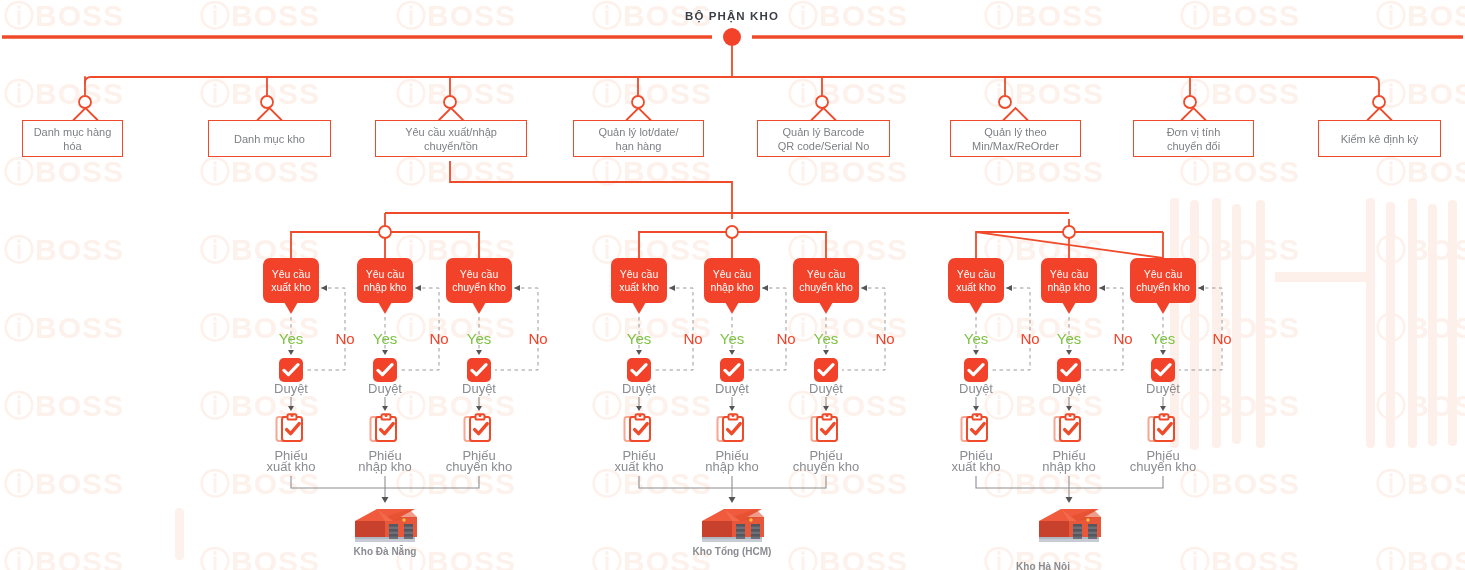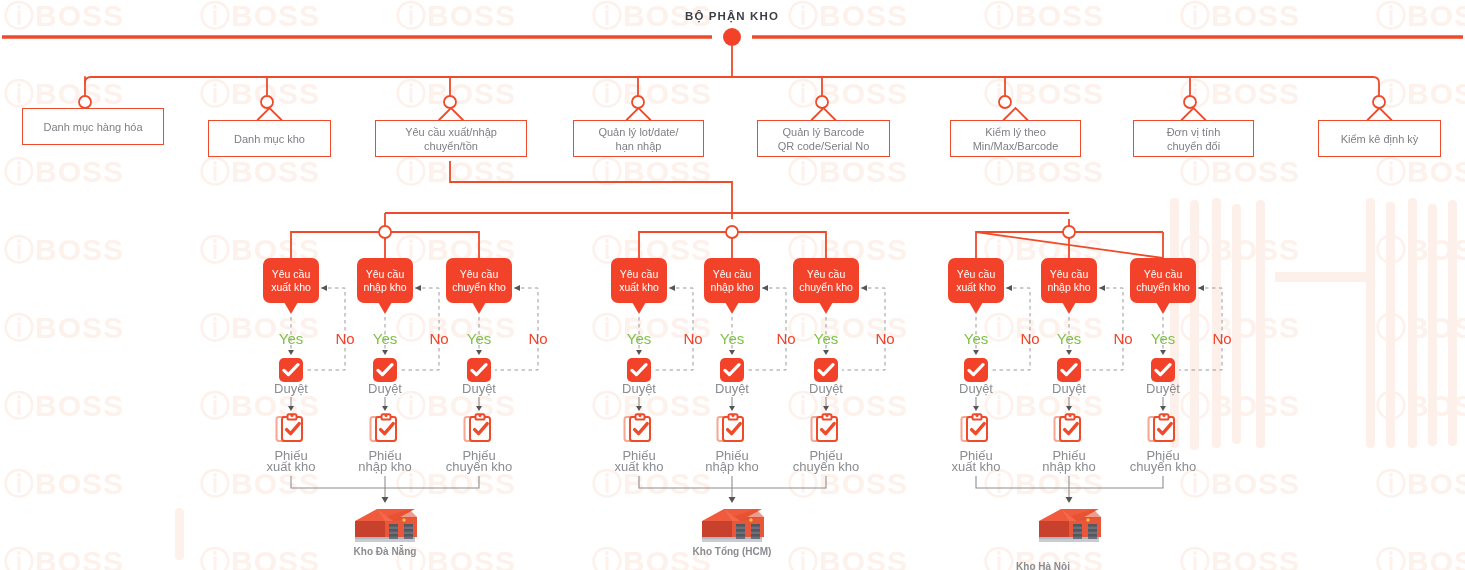--- a/index.html
+++ b/index.html
@@ -229,52 +229,52 @@
       <path d="M1069 411 l-3 -5 l6 0 z" fill="#555"></path>
       <path d="M1198 288 l6 -3 l0 6 z" fill="#555"></path>
       <path d="M1163 355 l-3 -5 l6 0 z" fill="#555"></path>
       <path d="M1163 411 l-3 -5 l6 0 z" fill="#555"></path>
       <path d="M1069 503 l-3.5 -6 l7 0 z" fill="#555"></path>
     </svg>
 
   <div class="lay">
     <div class="hdr-title" style="left:582px;top:10px;">BỘ PHẬN KHO</div>
     <div id="l1host">
-        <div class="l1box" style="left: 22px; top: 108px; width: 142px; height: 37px;">
+        <div class="l1box" style="left: 22px; top: 120px; width: 101px; height: 37px;">
           <div>
             <div>Danh mục hàng hóa</div>
           </div>
         </div>
         <div class="l1box" style="left: 208px; top: 120px; width: 123px; height: 37px;">
           <div>
             <div>Danh mục kho</div>
           </div>
         </div>
         <div class="l1box" style="left: 375px; top: 120px; width: 152px; height: 37px;">
           <div>
             <div>Yêu cầu xuất/nhập</div>
             <div>chuyển/tồn</div>
           </div>
         </div>
         <div class="l1box" style="left: 573px; top: 120px; width: 131px; height: 37px;">
           <div>
             <div>Quản lý lot/date/</div>
-            <div>hạn nhập</div>
+            <div>hạn hàng</div>
           </div>
         </div>
         <div class="l1box" style="left: 757px; top: 120px; width: 133px; height: 37px;">
           <div>
             <div>Quản lý Barcode</div>
             <div>QR code/Serial No</div>
           </div>
         </div>
         <div class="l1box" style="left: 950px; top: 120px; width: 131px; height: 37px;">
           <div>
-            <div>Kiểm lý theo</div>
-            <div>Min/Max/Barcode</div>
+            <div>Quản lý theo</div>
+            <div>Min/Max/ReOrder</div>
           </div>
         </div>
         <div class="l1box" style="left: 1133px; top: 120px; width: 121px; height: 37px;">
           <div>
             <div>Đơn vị tính</div>
             <div>chuyển đổi</div>
           </div>
         </div>
         <div class="l1box" style="left: 1318px; top: 120px; width: 123px; height: 37px;">
           <div>

